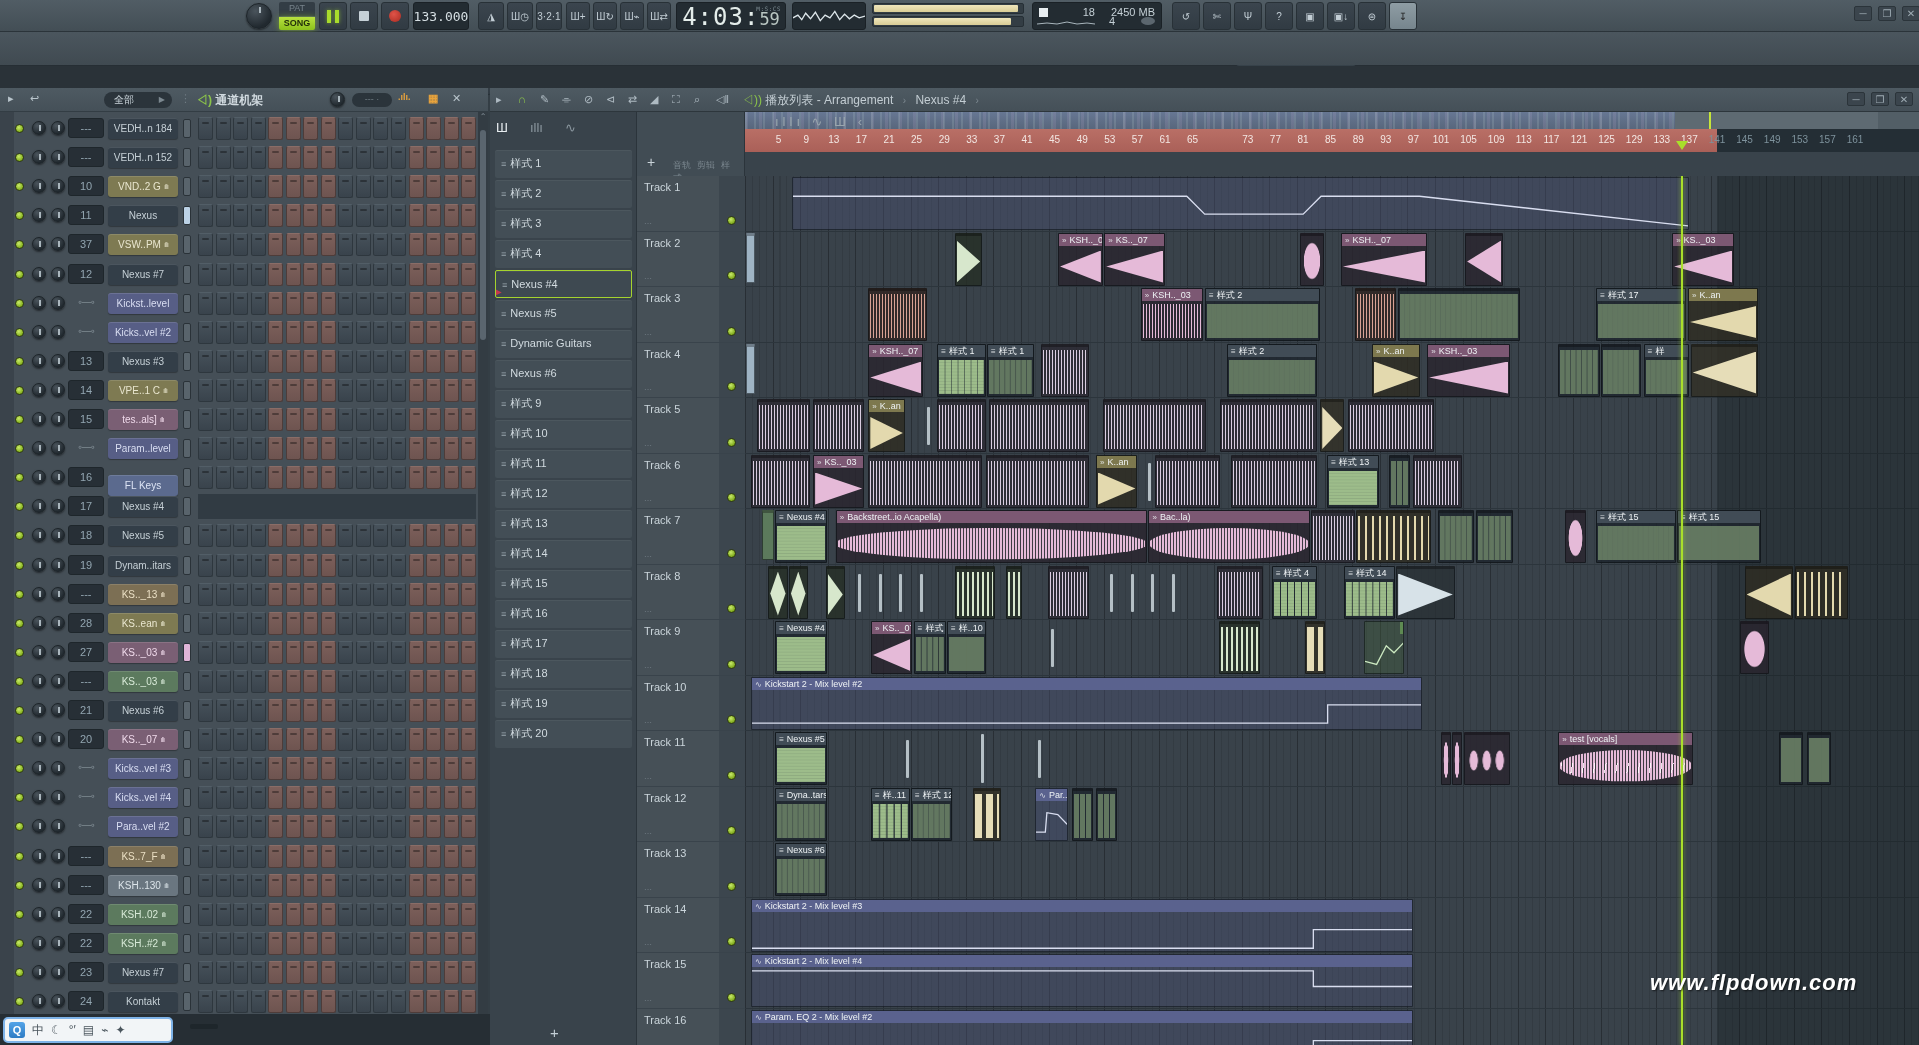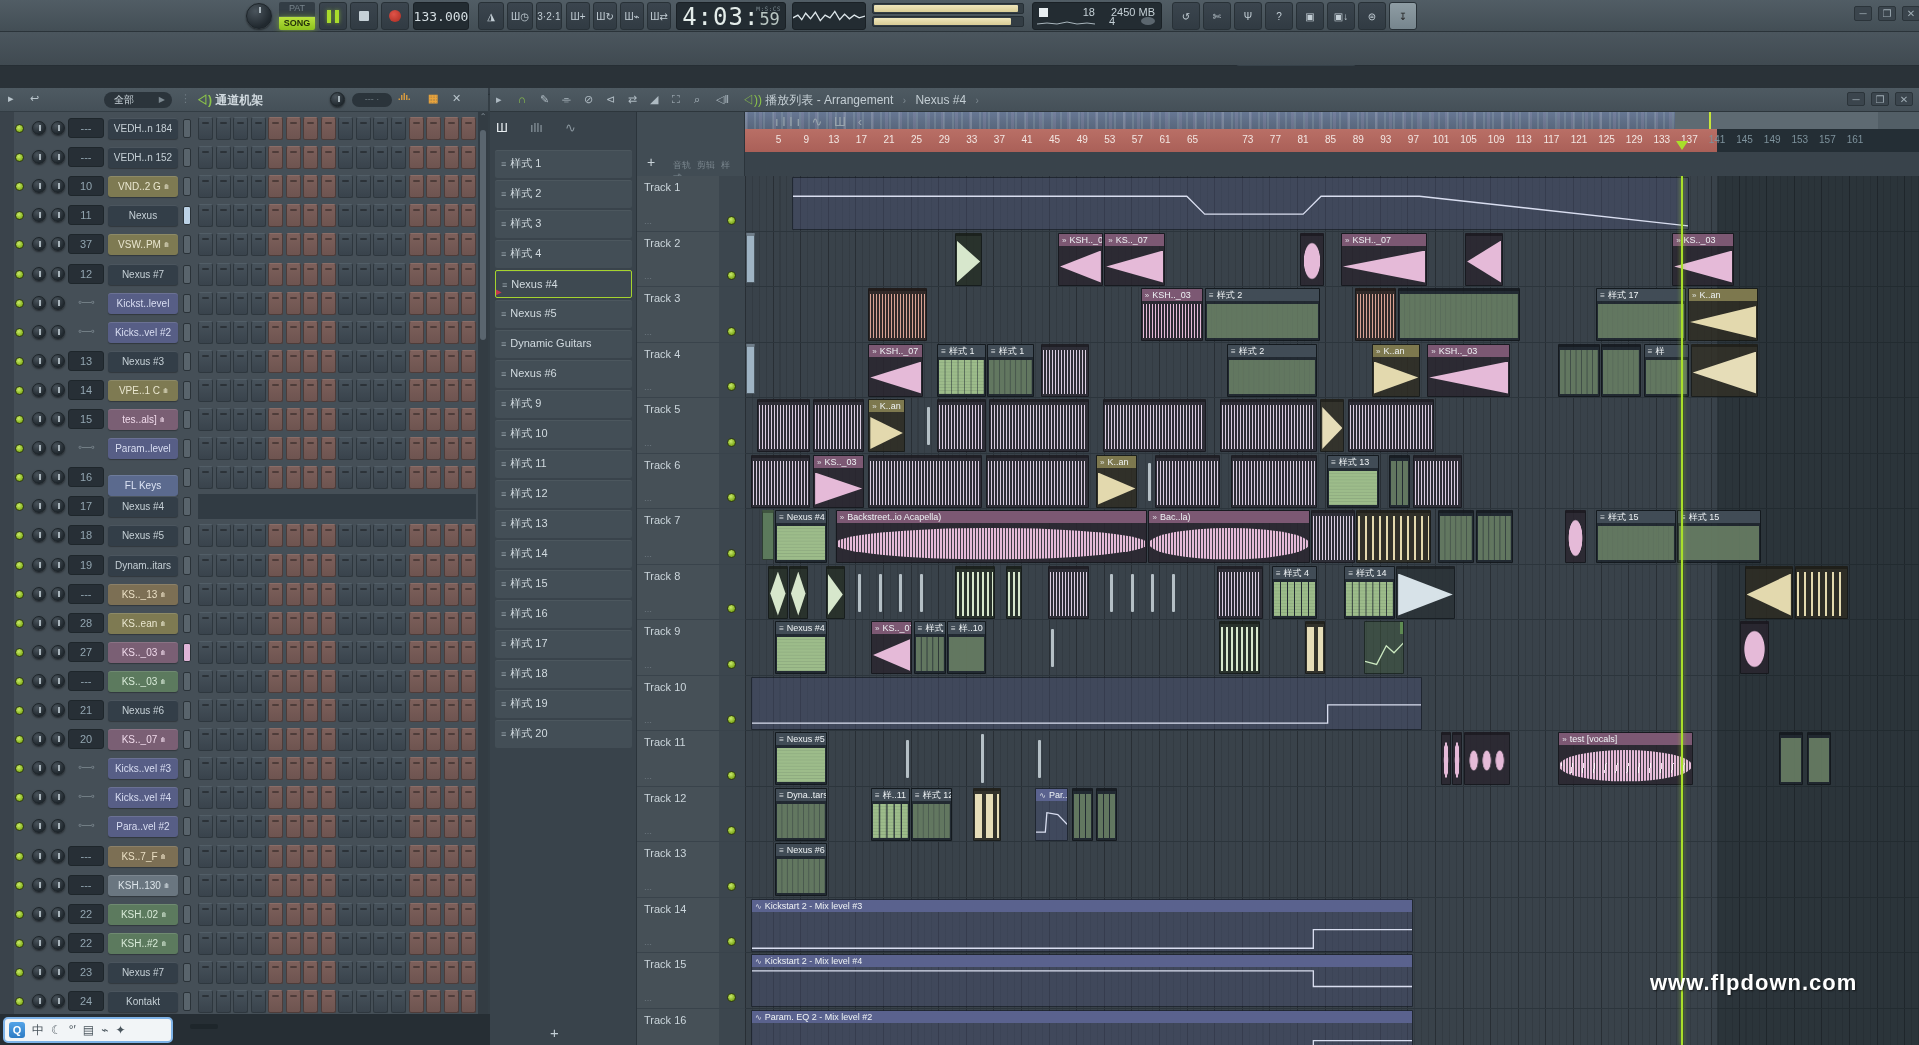--- a/index.html
+++ b/index.html
@@ -185,21 +185,21 @@
   .w-wv::after  { background:repeating-linear-gradient(90deg, var(--wv) 0 2px, rgba(255,255,255,.08) 2px 3px);
       clip-path:ellipse(51% 46% at 50% 52%); }
   .w-vb::after  { background:radial-gradient(ellipse at center, var(--wv) 0 42%, transparent 48%); background-size:13px 70%;
       background-position:center; background-repeat:repeat-x; }
   .w-bars::after{ background:repeating-linear-gradient(90deg, var(--wv) 0 7px, transparent 7px 11px); }
   .zz::before { content:""; position:absolute; left:2px; right:2px; top:45%; height:26%; z-index:3;
       background:repeating-linear-gradient(100deg, rgba(255,255,255,.85) 0 1px, transparent 1px 11px); }
   .spike { position:absolute; width:3px; background:#CBD6DC; opacity:.85; z-index:6; border-radius:1px;}
   #gap { position:absolute; left:0; top:66px; width:1919px; height:22px; background:#2A3238; }
   #watermark { position:absolute; left:1650px; top:970px; font-size:22px; font-weight:bold; color:#FFFFFF;
-     text-shadow:1px 1px 2px rgba(0,0,0,.6); z-index:60; letter-spacing:1px; }
+     text-shadow:1px 1px 2px rgba(0,0,0,.6); z-index:60; letter-spacing:1px;font-style:italic; }
 </style>
 </head>
 <body>
 
 <div id="toolbar1">
   <div class="abs knob" style="left:246px;top:3px;width:26px;height:26px;"></div>
   <div id="patsong" style="left:279px;">
     <div class="pat">PAT</div>
     <div class="song">SONG</div>
   </div>
@@ -1647,20 +1647,21 @@
         <div class="clip" style="left: 618.72px; width: 40.71px; top: 445px; height: 53px; background: rgba(70, 100, 60, 0.35);">
           <div class="hd" style="background: rgb(94, 138, 82); margin-left: 35px;"><span class="hic">∿</span>B..se</div>
           <svg viewBox="0 0 100 100" preserveAspectRatio="none">
             <polyline points="0,70 30,78 55,30 75,48 100,22" fill="none" stroke="#CBE8C0" stroke-width="1.3" vector-effect="non-scaling-stroke"></polyline>
           </svg>
         </div>
         <div class="clip nohd" style="left: 994.77px; width: 29.67px; top: 445px; height: 53px; background: rgba(42, 36, 46, 0.82);">
           <div class="body w-bl" style="--wv: #E5BAD8; --nt: #E5BAD8;"></div>
         </div>
         <div class="clip" style="left: 6px; width: 671.37px; top: 500.5px; height: 53px; background: rgba(74, 82, 118, 0.4);">
+          <div class="hd" style="background: rgb(90, 98, 142);"><span class="hic">∿</span>Kickstart 2 - Mix level #2</div>
           <svg viewBox="0 0 100 100" preserveAspectRatio="none">
             <polyline points="0,85 86,85 86,38 100,38" fill="none" stroke="#D9DEF0" stroke-width="1.3" vector-effect="non-scaling-stroke"></polyline>
           </svg>
         </div>
         <div class="clip" style="left: 30.15px; width: 51.75px; top: 556px; height: 53px; background: rgba(30, 38, 46, 0.85);">
           <div class="body w-no" style="--wv: #A3C48F; --nt: #A3C48F;"></div>
           <div class="hd" style="background: rgb(65, 76, 86);"><span class="hic">≡</span>Nexus #5</div>
         </div>
         <div class="spike" style="left: 161.25px; top: 564px; height: 38px;"></div>
         <div class="spike" style="left: 235.77px; top: 558px; height: 49px;"></div>

